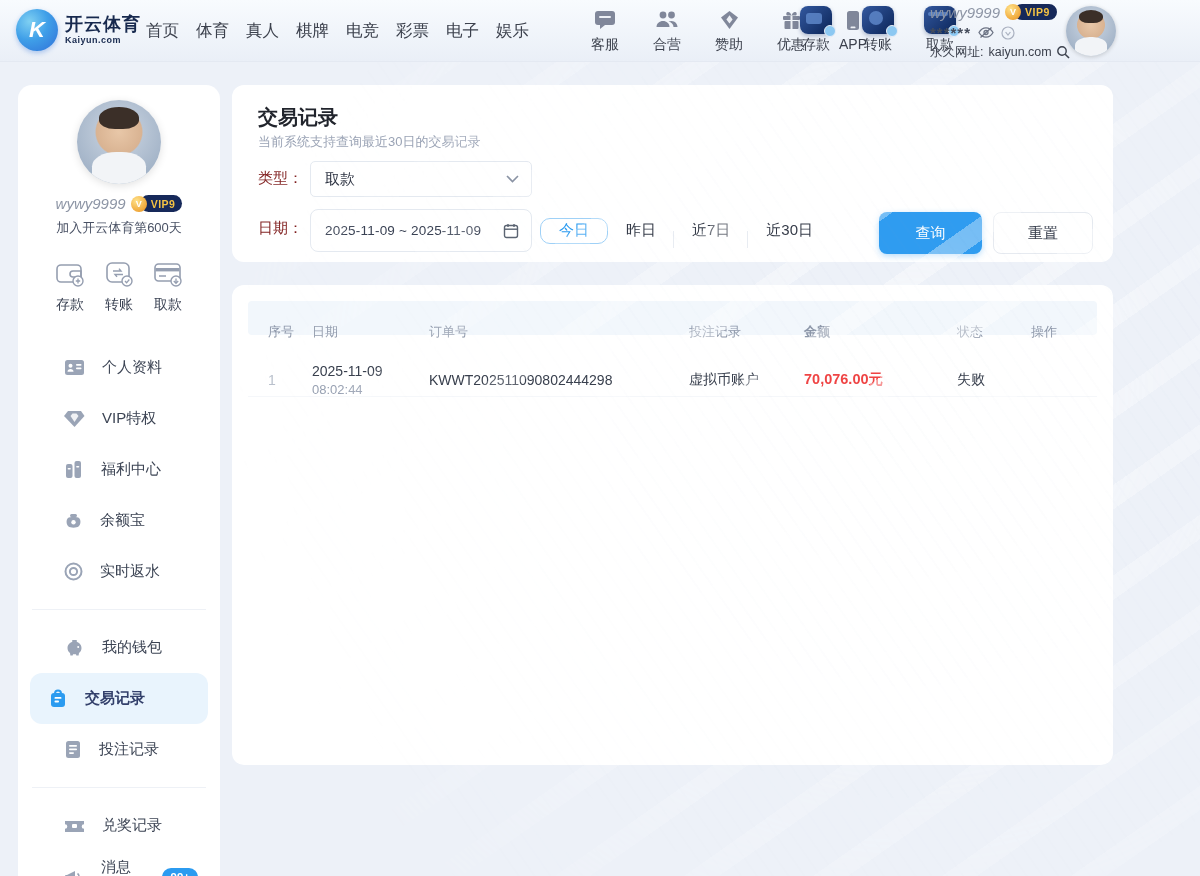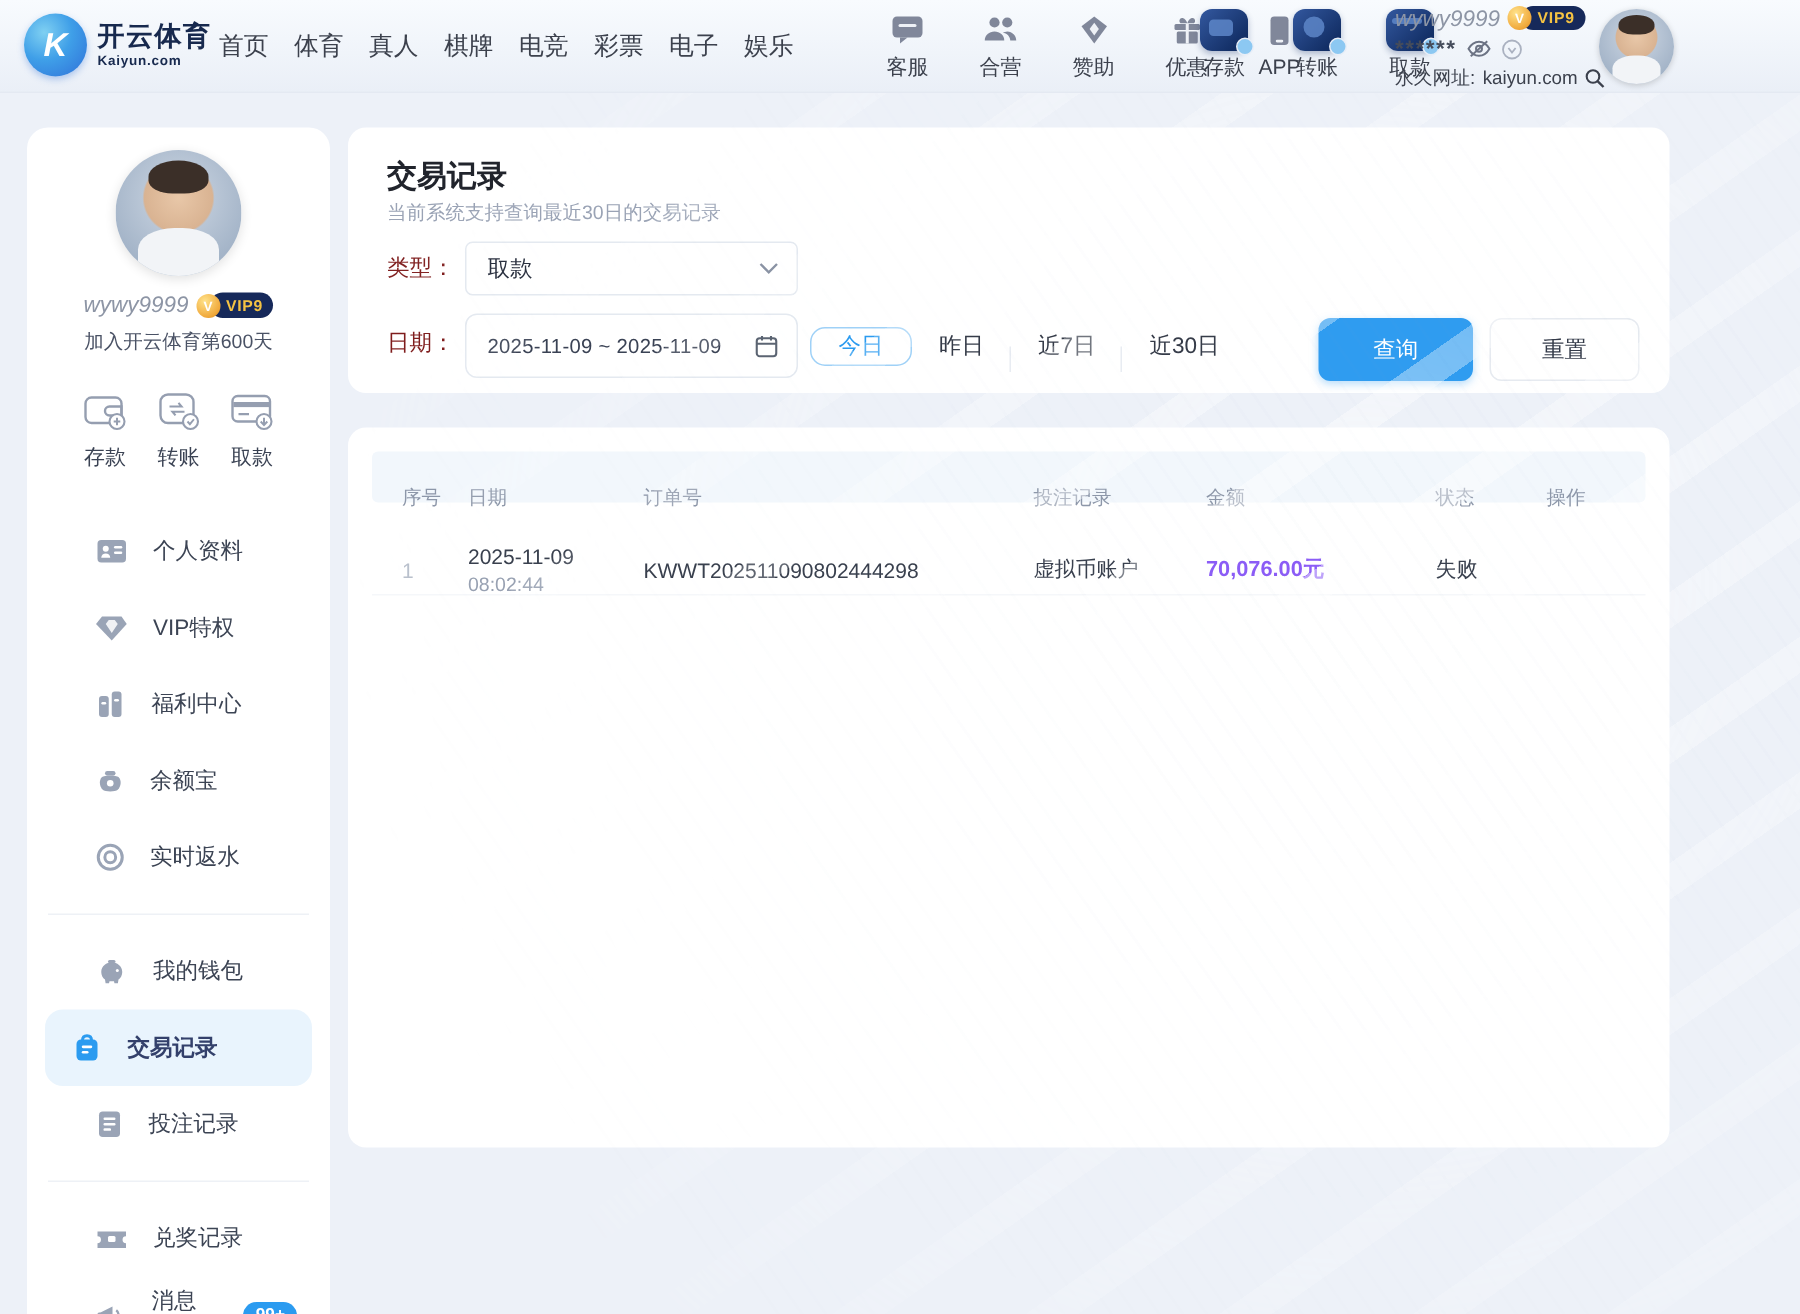--- a/index.html
+++ b/index.html
@@ -137,27 +137,27 @@
   .tbl { position:absolute; left:16px; right:16px; top:16px; }
   .tbl-head { display:flex; align-items:center; height:34px; background:#f2f7fc; border-radius:4px;
     font-size:13px; color:#8d97a9; }
   .tbl-row { display:flex; align-items:center; height:62px; font-size:14px; color:#39404e;
     border-bottom:1px solid #f5f7fa; }
   .c { padding-left:4px;margin-top:28px; }
   .c-idx { width:60px; padding-left:20px; }
   .c-date { width:117px; }
   .c-order { width:260px; }
   .c-account { width:115px; }
-  .c-amount { width:153px; }
+  .c-amount { width:153px;font-weight:bold; }
   .c-status { width:74px; }
   .c-action { flex:1; }
   .row-idx { color:#b9c0cc; }
   .cell-date .d1 { color:#39404e; }
   .cell-date .d2 { color:#98a1b2; font-size:13px; margin-top:3px; }
-  .amount { font-weight:bold; color:#8b5cf6; font-size:14.5px; }
+  .amount { font-weight:bold; color:#ef4444; font-size:14.5px; }
 
   
   .watermark {
     position:absolute; left:232px; top:62px; width:968px; height:814px; z-index:3;
     pointer-events:none; opacity:.5;
     background:
       repeating-linear-gradient(55deg, rgba(160,175,200,.05) 0 2px, transparent 2px 13px),
       repeating-linear-gradient(-35deg, transparent 0 54px, rgba(255,255,255,.9) 54px 74px);
     mask-image:radial-gradient(circle at 70% 40%, black 0%, transparent 85%);
   }

